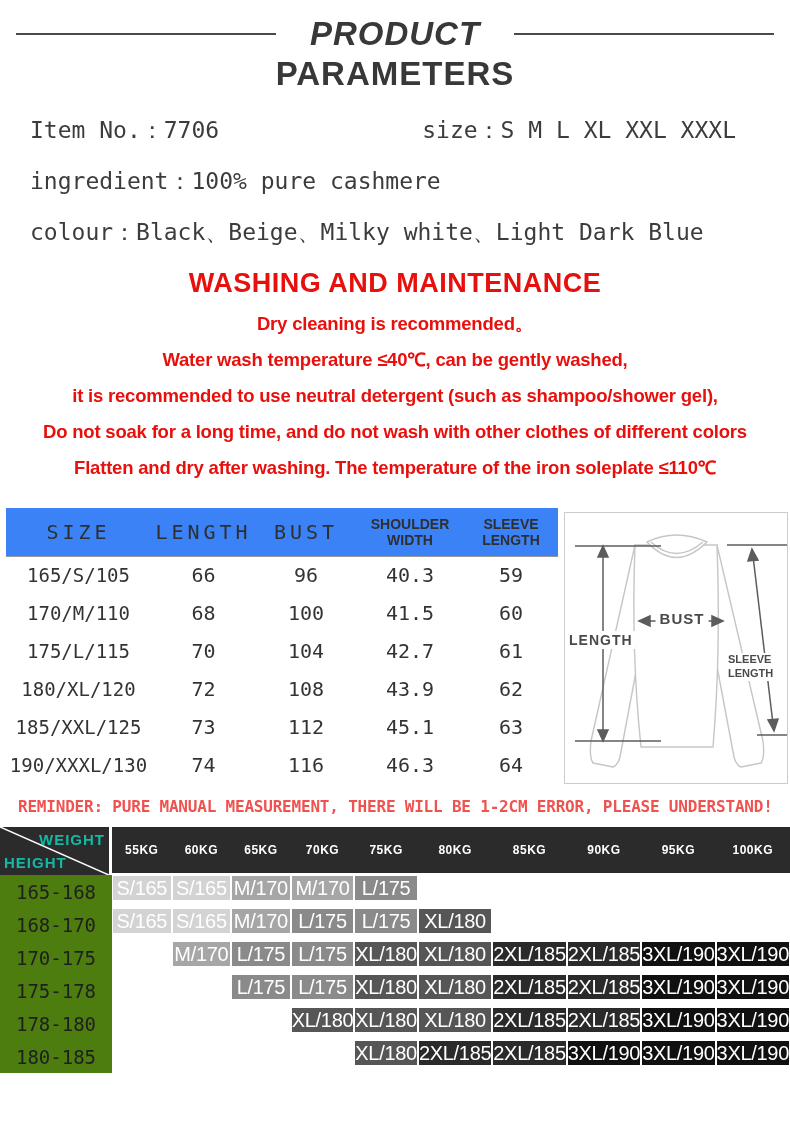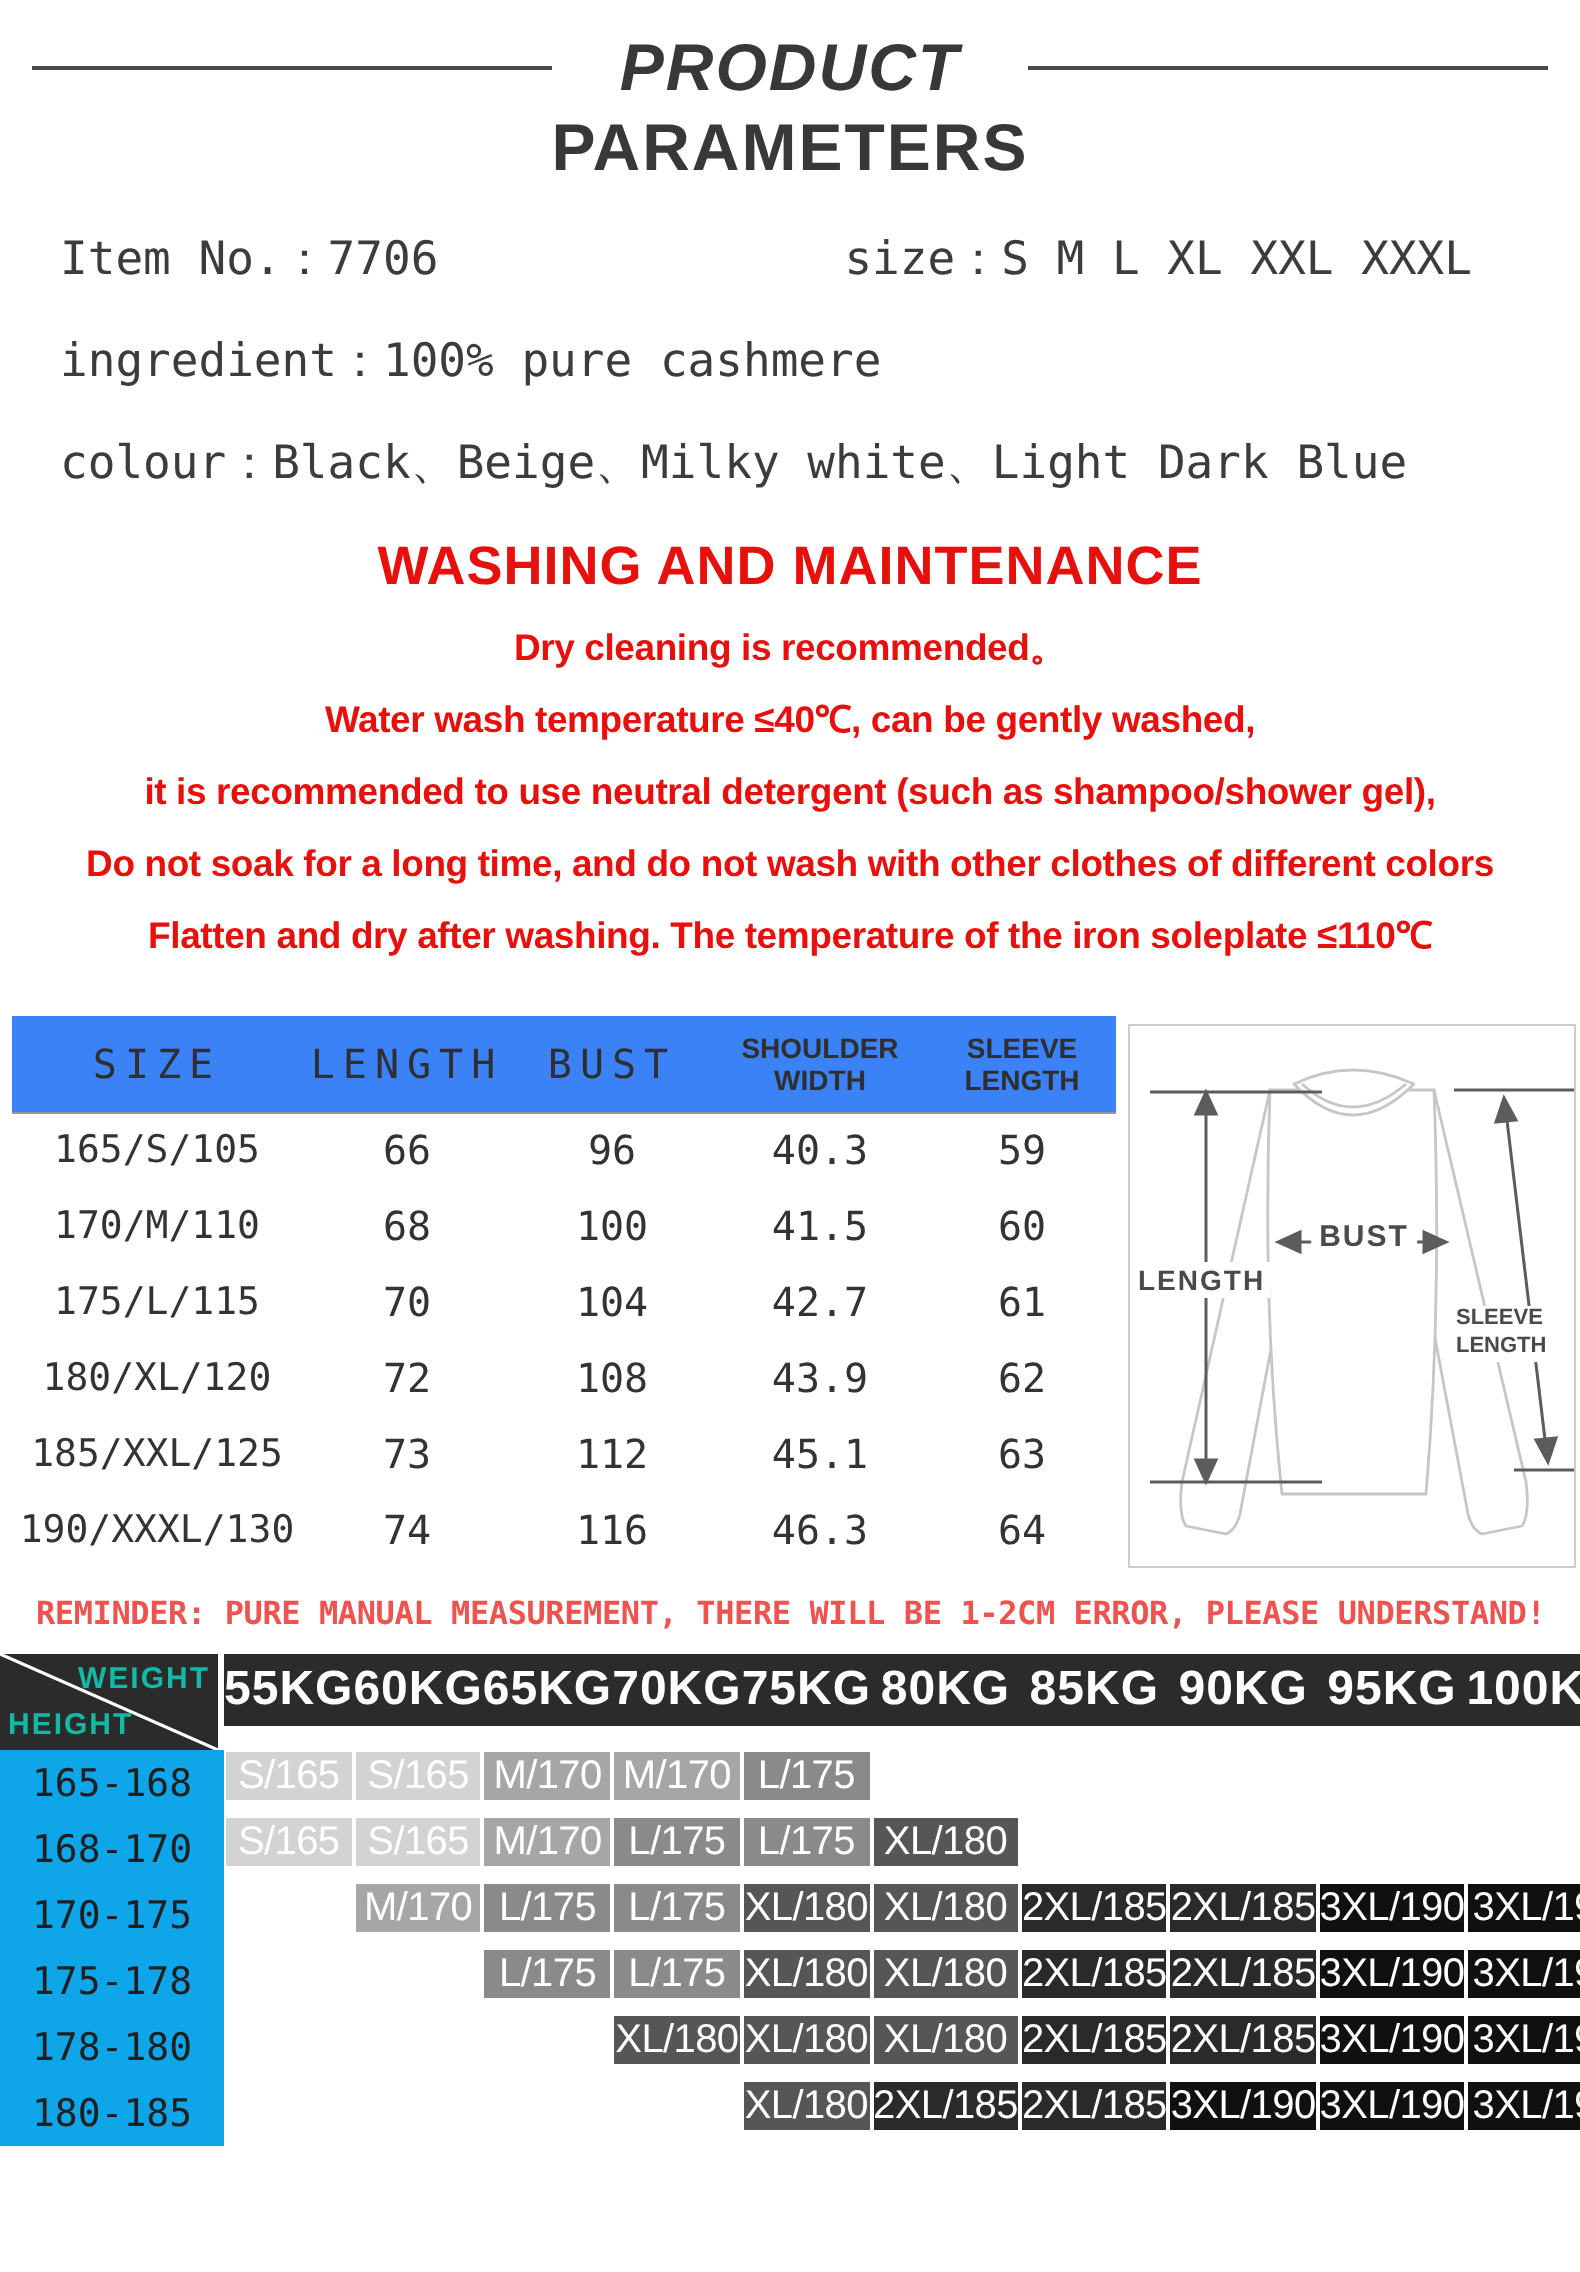--- a/index.html
+++ b/index.html
@@ -79,24 +79,24 @@
 
   
   .matrix { display: grid; grid-template-columns: 112px repeat(10, 1fr);
             width: 790px; margin-top: 9px; font-family: "Liberation Sans", sans-serif; }
   .m-corner { position: relative; height: 48px; background: #2b2b2b; border-right: 3px solid #ffffff; }
   .m-corner svg { position: absolute; left: 0; top: 0; width: 100%; height: 100%; }
   .m-corner .ctop, .m-corner .cbot { position: absolute; color: #14b8a6;
             font-weight: 700; font-size: 15px; letter-spacing: 1px; }
   .m-corner .ctop { top: 4px; right: 4px; }
   .m-corner .cbot { bottom: 4px; left: 4px; }
-  .m-weight { height: 36px; background: #2b2b2b; color: #ffffff;
+  .m-weight { height: 46px; background: #2b2b2b; color: #ffffff;
               display: flex; align-items: center; justify-content: center;
-              font-weight: 700; font-size: 24px; letter-spacing: 0.5px; }
-  .m-height { height: 33px; background: #0ea5e9; color: #1f1f1f;
+              font-weight: 700; font-size: 12px; letter-spacing: 0.5px; }
+  .m-height { height: 33px; background: #4d7c0f; color: #1f1f1f;
               font-family: "DejaVu Sans Mono", monospace; font-size: 19px;
               display: flex; align-items: center; justify-content: center; }
   .m-cell { height: 26px; display: flex; align-items: center; justify-content: center;
             color: #ffffff; font-size: 20px; letter-spacing: -0.3px;
             border: 1.5px solid #ffffff; }
   .m-cell.empty { border: none; background: #ffffff; }
 </style>
 </head>
 <body>
 

